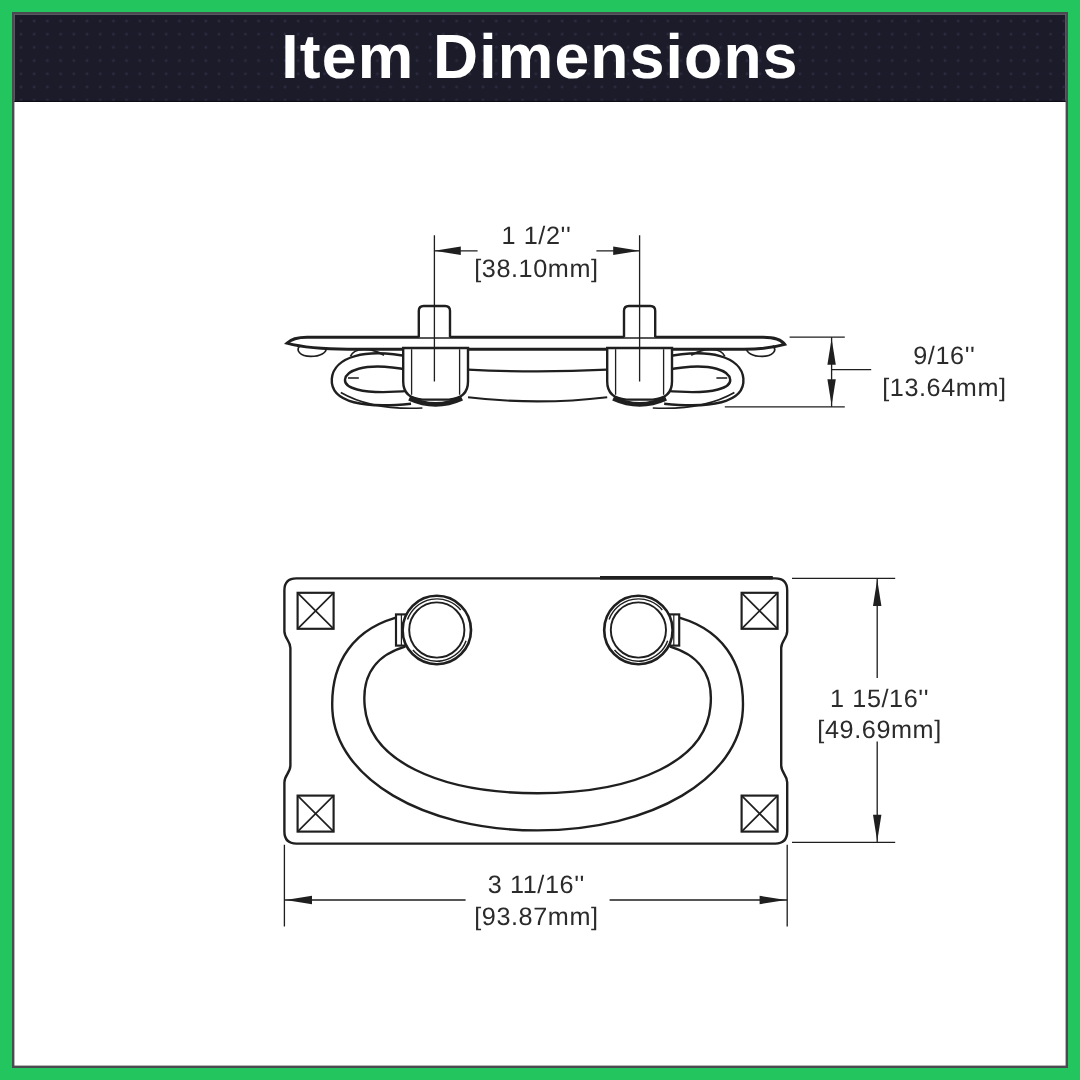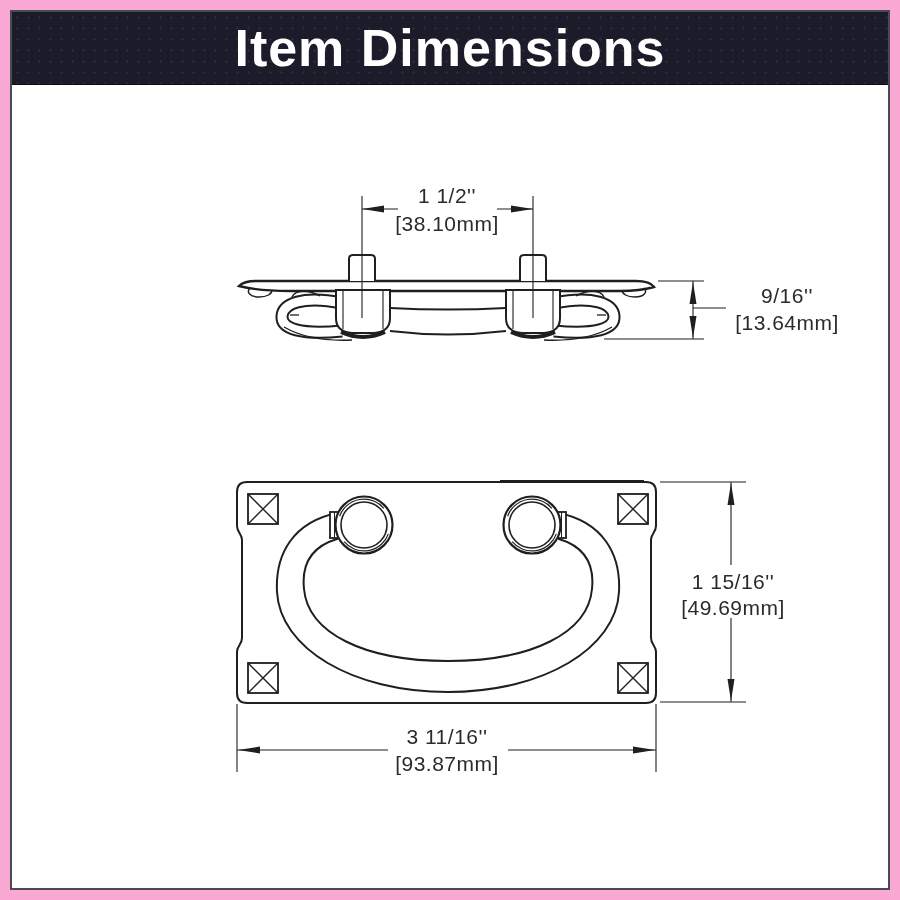--- a/index.html
+++ b/index.html
@@ -1,16 +1,16 @@
 <!DOCTYPE html>
 <html><head>
 <meta charset="utf-8">
 <style>
   html,body{margin:0;padding:0;background:#ffffff;width:900px;height:900px;overflow:hidden;}
-  .canvas{position:relative;width:900px;height:900px;background:#f9a8d4;font-family:"Liberation Sans",sans-serif;}
+  .canvas{position:relative;width:900px;height:900px;background:#22c55e;font-family:"Liberation Sans",sans-serif;}
   .frame{position:absolute;left:10px;top:10px;width:880px;height:880px;box-sizing:border-box;border:2px solid #4a4a50;background:#ffffff;}
   .header{position:absolute;left:0;top:0;right:0;height:72px;background-color:#1b1b2a;background-image:radial-gradient(circle,#2b2b40 1px,rgba(0,0,0,0) 1.4px);background-size:11px 11px;display:flex;align-items:center;justify-content:center;border-bottom:1px solid #0c0c14;}
   .header h1{margin:0;color:#ffffff;font-size:52px;font-weight:bold;letter-spacing:1px;line-height:72px;}
   svg.drawing{position:absolute;left:0;top:0;width:900px;height:900px;}
   .dim-text{font-family:"Liberation Sans",sans-serif;font-size:21px;fill:#2b2b2b;letter-spacing:0.5px;}
 </style>
 </head>
 <body>
 
 <div class="canvas">

